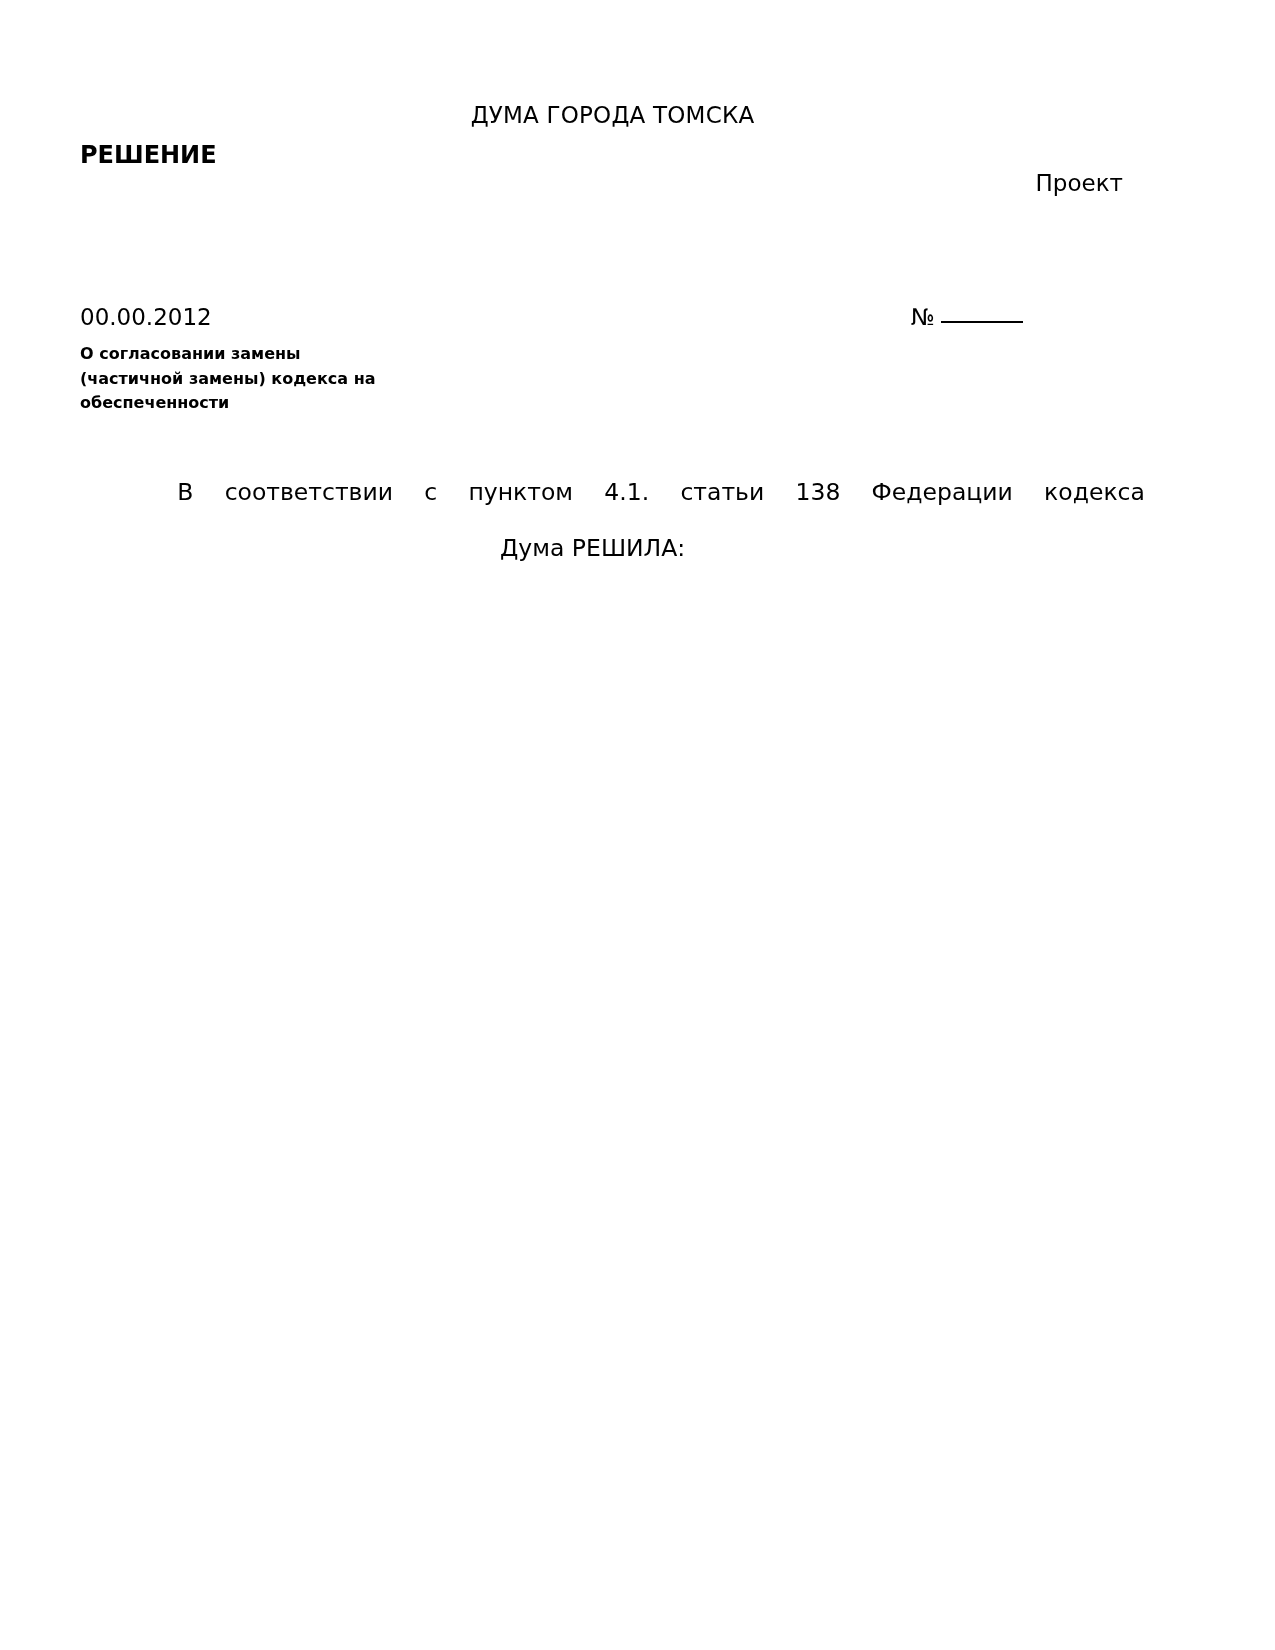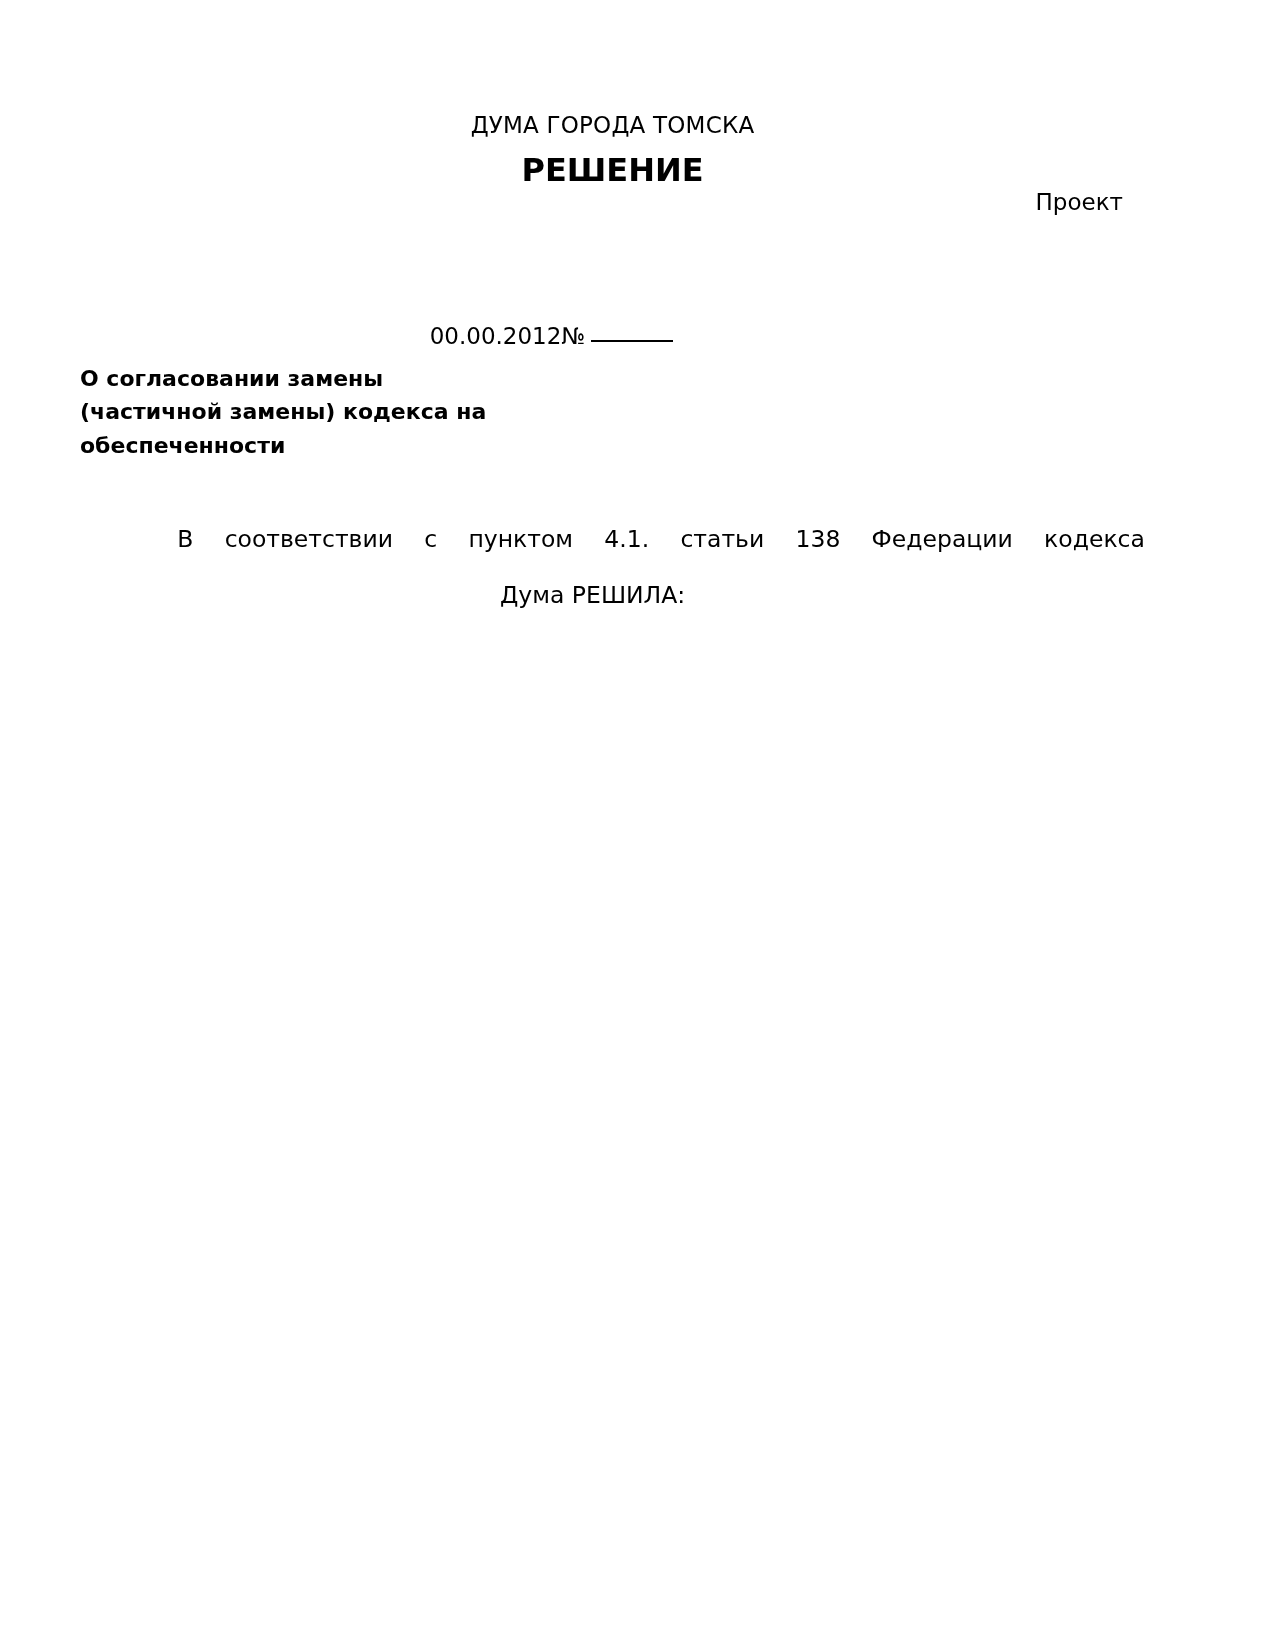--- a/index.html
+++ b/index.html
@@ -14,50 +14,50 @@
   .page {
     position: relative;
     width: 1275px;
     height: 1650px;
     background: #ffffff;
     overflow: hidden;
   }
   .content {
     position: absolute;
     left: 80px;
-    top: 16px;
+    top: 6px;
     width: 1065px;
   }
 
   
   .org-title {
     text-align: center;
     font-size: 23px;
     letter-spacing: 0.2px;
     margin-top: 96px;
     line-height: 1.15;
   }
   .doc-kind {
-    text-align: center;
-    font-size: 32px;
+    text-align: left;
+    font-size: 24px;
     font-weight: bold;
     margin-top: 14px;
     line-height: 1.15;
   }
   .project-label {
     text-align: right;
     font-size: 23px;
     padding-right: 22px;
   }
 
   
   .meta-row {
     display: flex;
     align-items: flex-end;
-    justify-content: center;
+    justify-content: space-between;
     margin-top: 108px;
   }
   .meta-date {
     font-size: 23px;
     line-height: 1.15;
   }
   .meta-number {
     font-size: 23px;
     line-height: 1.15;
     padding-right: 122px;
@@ -68,21 +68,21 @@
     width: 82px;
     border-bottom: 2px solid #000;
     margin-left: 6px;
     vertical-align: 2px;
   }
 
   
   .subject {
     margin-top: 12px;
     width: 470px;
-    font-size: 22px;
+    font-size: 16px;
     font-weight: bold;
     line-height: 1.52;
   }
   .subject div {
     white-space: nowrap;
   }
 
   
   .body-par {
     margin-top: 58px;

